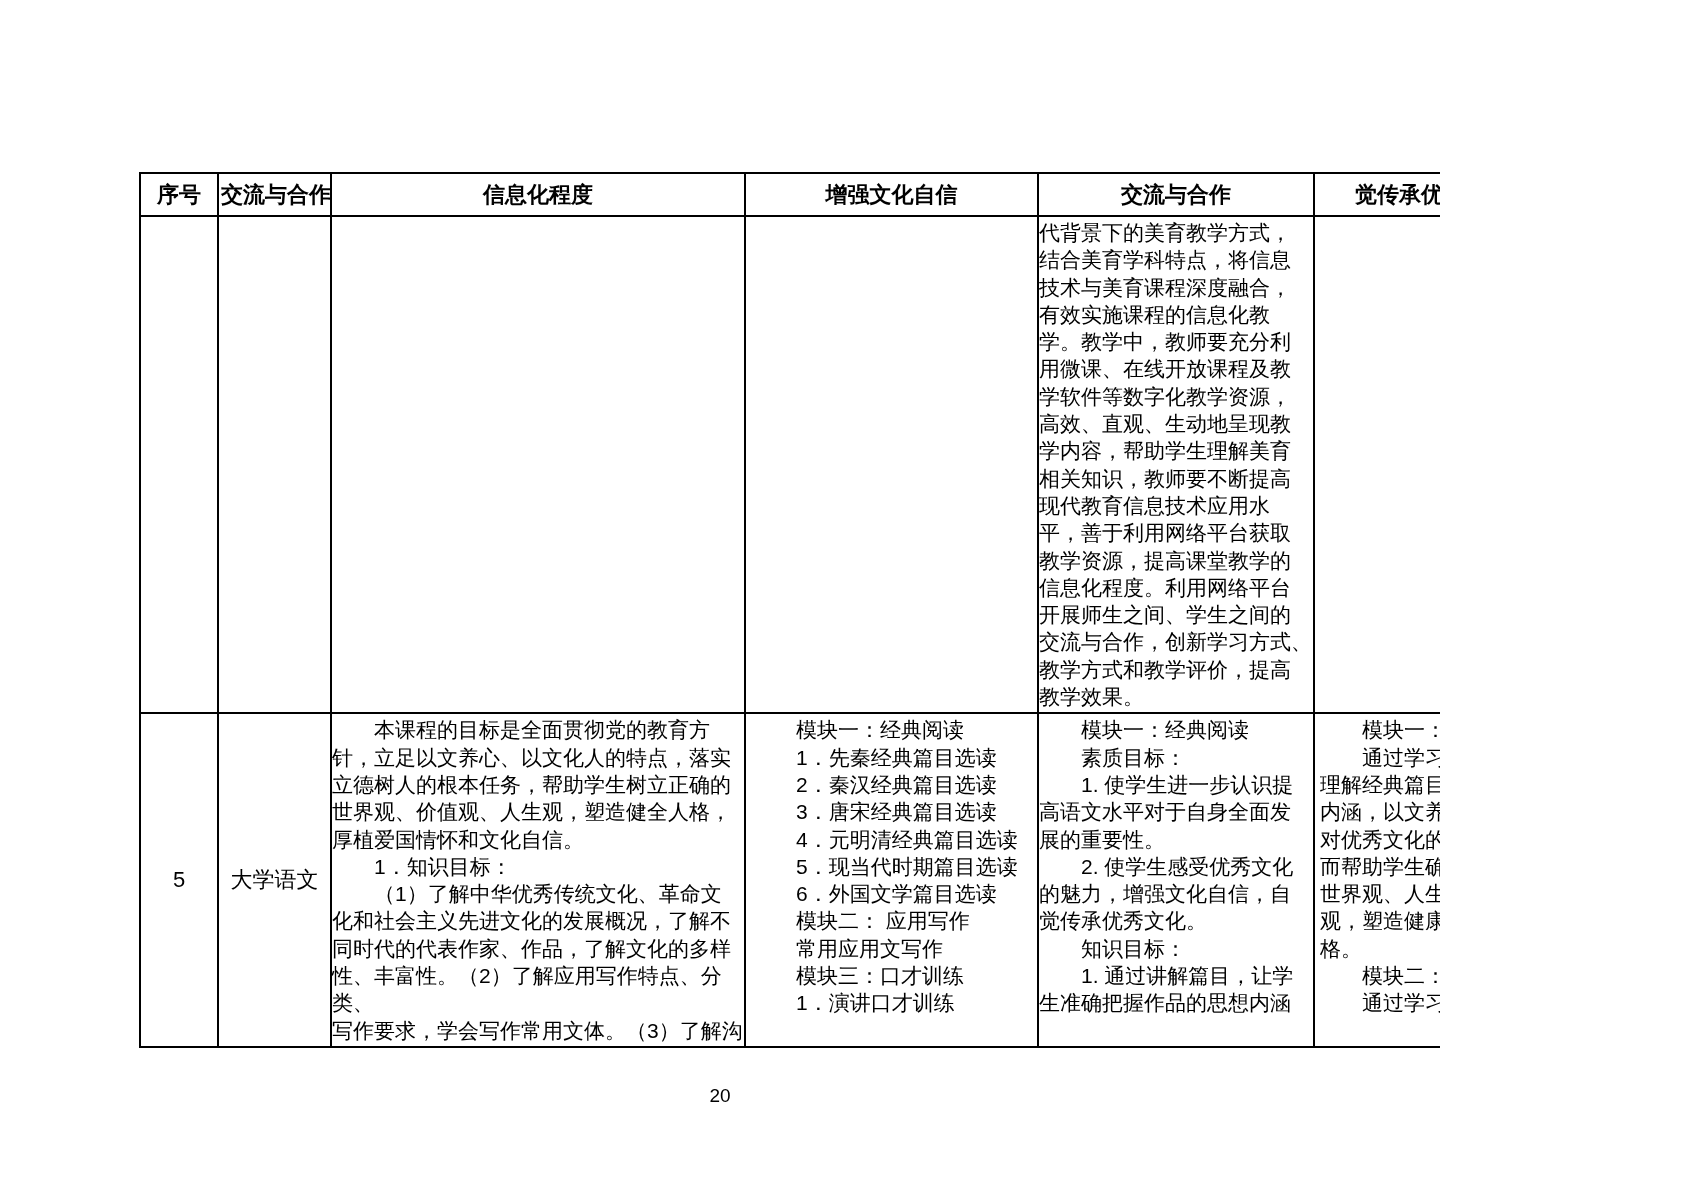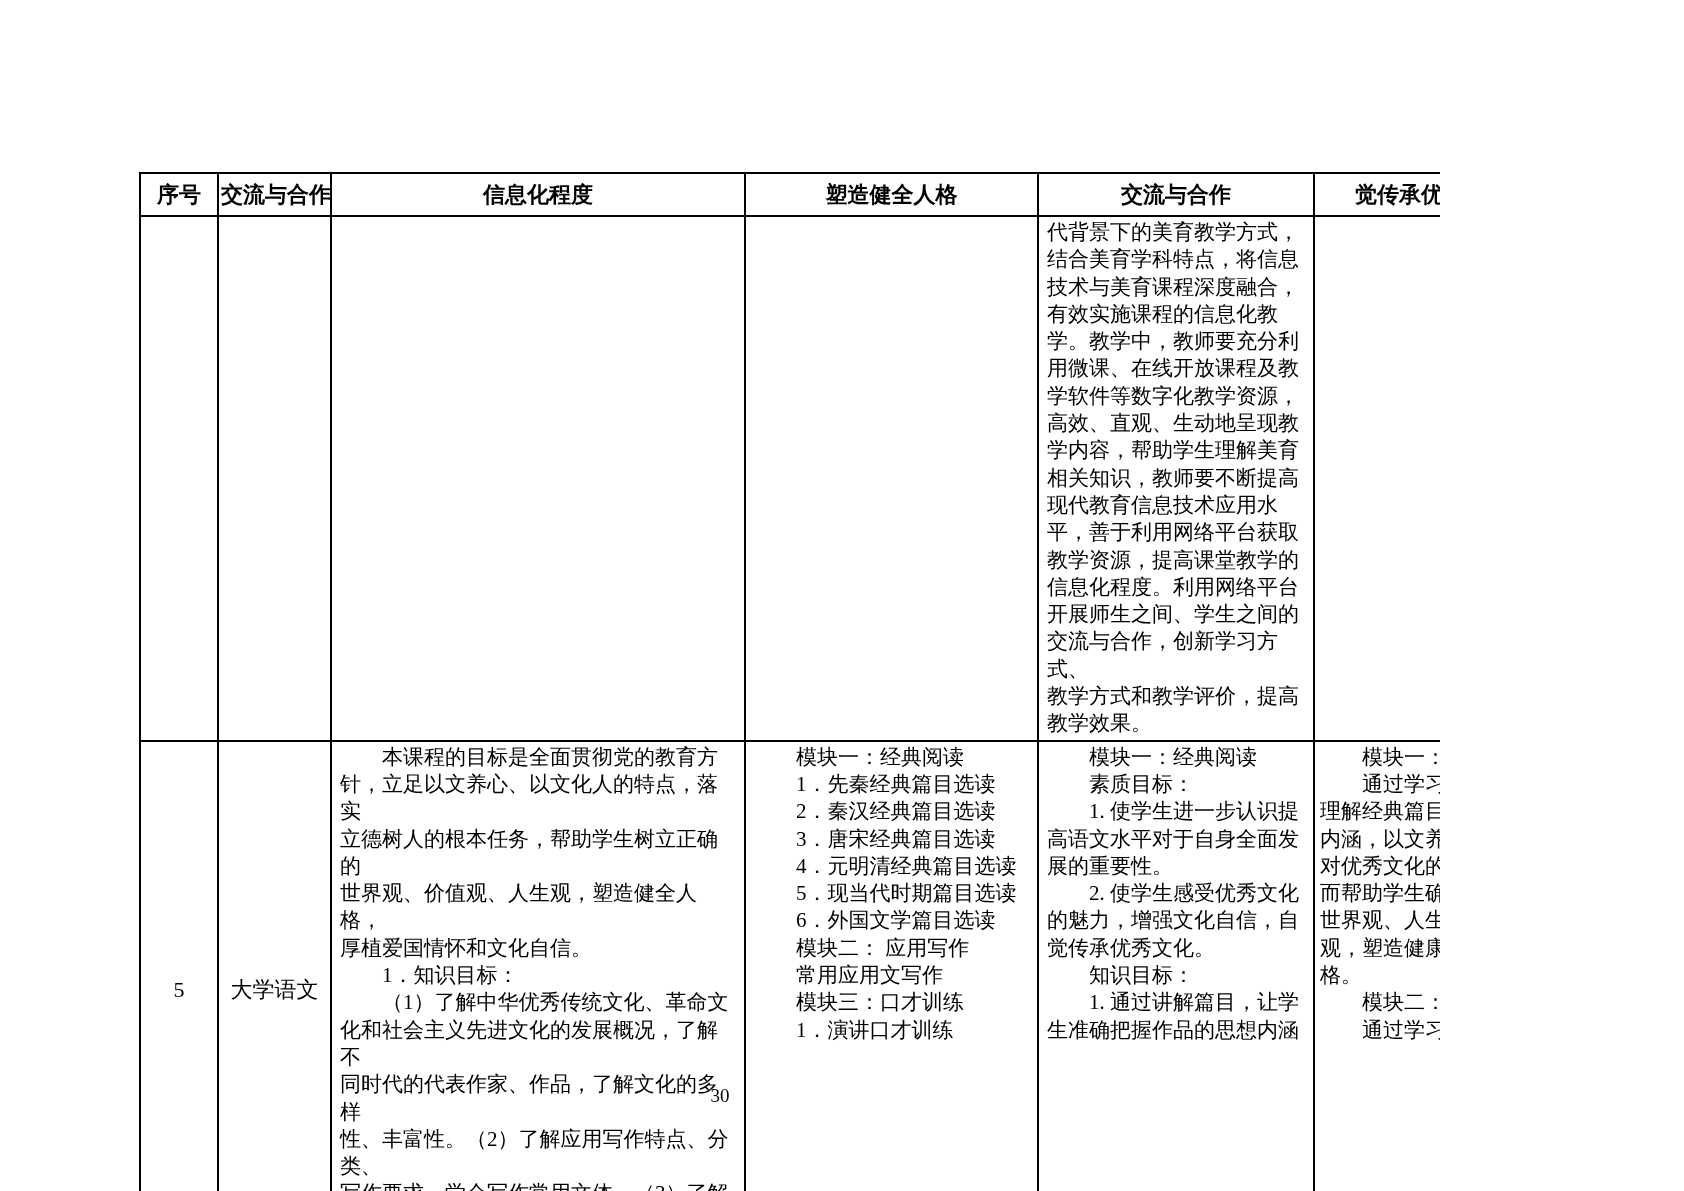--- a/index.html
+++ b/index.html
@@ -5,39 +5,39 @@
   html, body {
     margin: 0;
     padding: 0;
     background: #ffffff;
   }
   .page {
     position: relative;
     width: 1440px;
     height: 1191px;
     background: #ffffff;
-    font-family: Liberation Serif, serif;
+    font-family: Liberation Sans, sans-serif;
     color: #000000;
     overflow: hidden;
   }
   table.doc-table {
     position: absolute;
     left: 139px;
     top: 172px;
     border-collapse: collapse;
     table-layout: fixed;
     width: 1410px;
   }
   .doc-table th, .doc-table td {
     border: 2px solid #000000;
     box-sizing: border-box;
     font-size: 21px;
     line-height: 27.3px;
     vertical-align: top;
-    padding: 2px 8px;
+    padding: 2px 0;
     overflow: hidden;
   }
   .doc-table th {
     font-size: 22px;
     font-weight: bold;
     text-align: center;
     vertical-align: middle;
     padding: 2px 2px;
     white-space: nowrap;
   }
@@ -78,21 +78,21 @@
       <col style="width:414px">
       <col style="width:293px">
       <col style="width:276px">
       <col style="width:236px">
     </colgroup>
     <tbody>
         <tr style="height:43px">
       <th>序号</th>
       <th>交流与合作</th>
       <th>信息化程度</th>
-      <th>塑造健全人格</th>
+      <th>增强文化自信</th>
       <th>交流与合作</th>
       <th>觉传承优秀文化</th>
     </tr>
     <tr style="height:492px">
       <td class="cell-center"></td>
       <td class="cell-center"></td>
       <td></td>
       <td></td>
       <td class="lines">代背景下的美育教学方式，
 结合美育学科特点，将信息
@@ -158,15 +158,15 @@
 而帮助学生确立正确的
 世界观、人生观、价值
 观，塑造健康向上的人
 格。
 　　模块二：应用写作
 　　通过学习，培养学</td>
     </tr>
   </tbody>
     </table>
 
-  <div class="page-number">30</div>
+  <div class="page-number">20</div>
 
 </div>
 
 </body></html>

